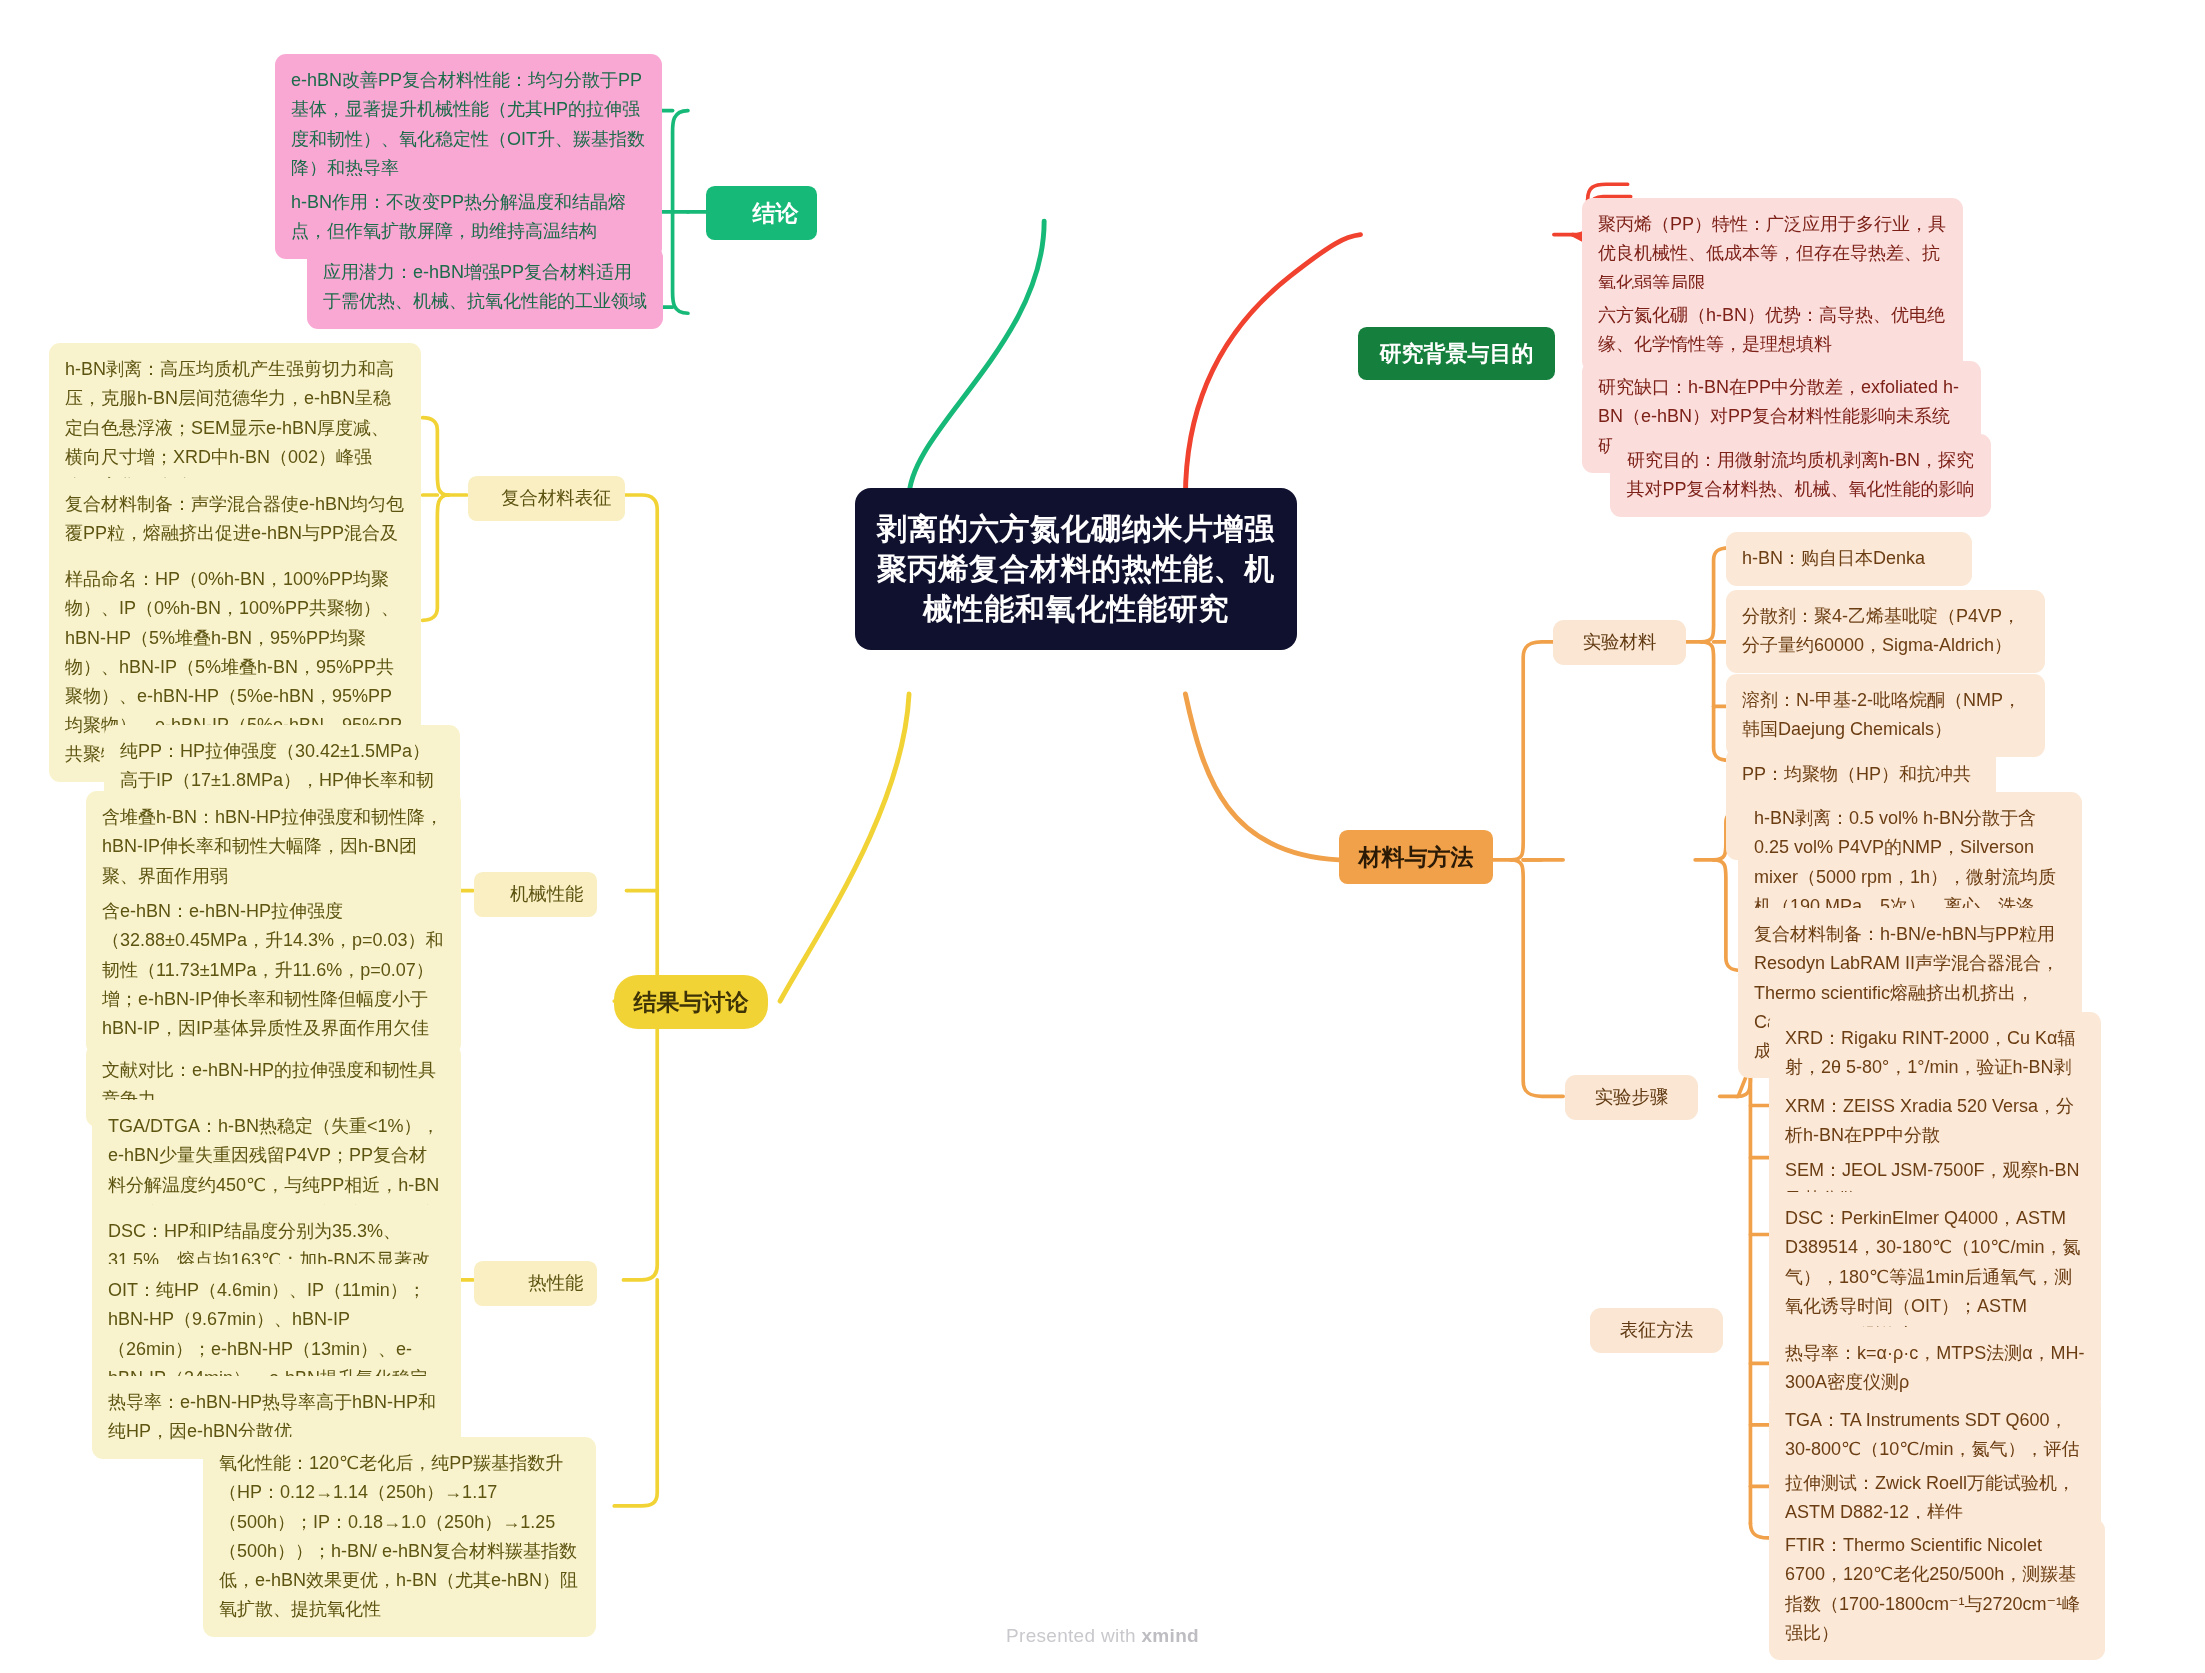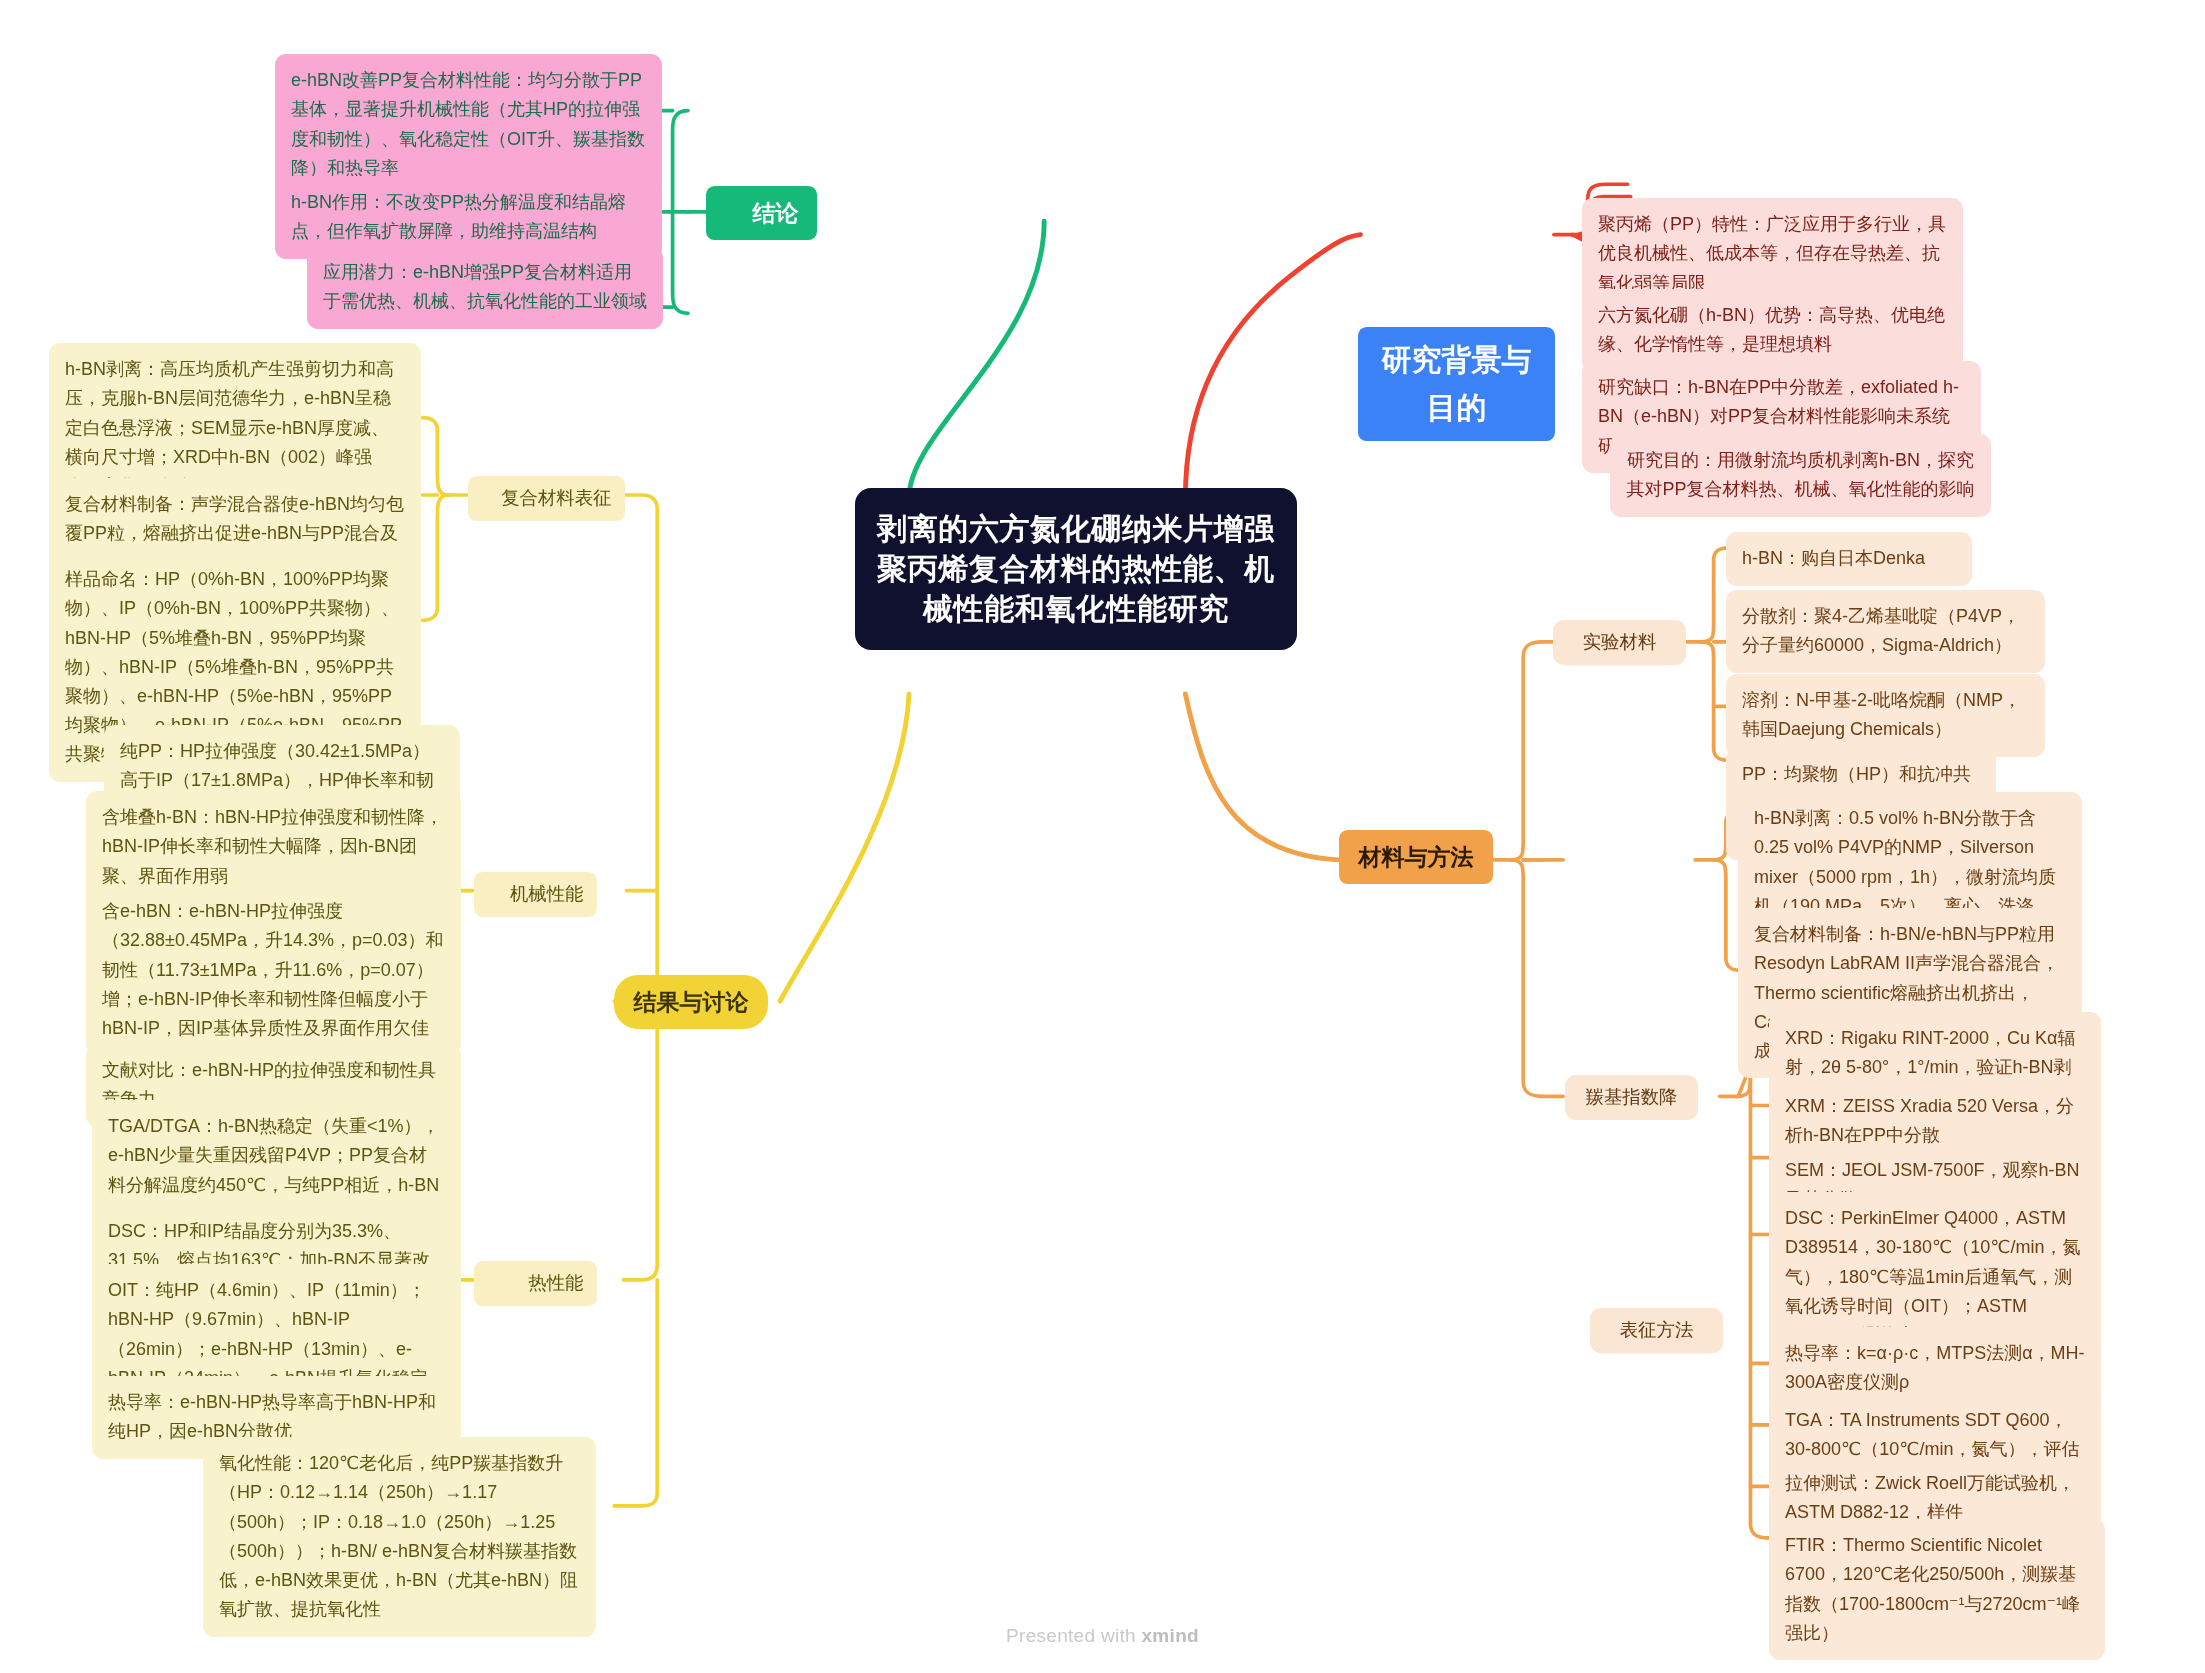--- a/index.html
+++ b/index.html
@@ -39,21 +39,21 @@
 
   
   .br-green-main {
     background:#17b978; color:#ffffff; font-size:23px; font-weight:700;
     text-align:right; border-radius:8.6px; padding:8.6px 18.4px;
   }
   .green-leaf { background:#f9a8d4; color:#1c6b4a; }
 
   
   .br-red-main {
-    background:#3b82f6; color:#ffffff; font-size:30px; font-weight:700;
+    background:#15803d; color:#ffffff; font-size:22px; font-weight:700;
     text-align:center; border-radius:8.6px; padding:8.6px 18.4px;
   }
   .red-leaf { background:#fbdedc; color:#7d2118; }
 
   
   .br-orange-main {
     background:#f0a14a; color:#2b1a06; font-size:23px; font-weight:700;
     text-align:center; border-radius:8.6px; padding:8.6px 18.4px;
   }
   .orange-sub { background:#fae6d2; color:#613a13; font-size:18.4px; text-align:center; padding:7.4px 13.5px; border-radius:11px;}
@@ -177,21 +177,21 @@
   <div class="node br-red-main" style="left:1358px; top:326px; width:197px; top:327px;">研究背景与目的</div>
 
   <div class="node leaf red-leaf" style="left:1582px; top:198px; width:381px;">聚丙烯（PP）特性：广泛应用于多行业，具优良机械性、低成本等，但存在导热差、抗氧化弱等局限</div>
   <div class="node leaf red-leaf" style="left:1582px; top:289px; width:381px;">六方氮化硼（h-BN）优势：高导热、优电绝缘、化学惰性等，是理想填料</div>
   <div class="node leaf red-leaf" style="left:1582px; top:361px; width:399px;">研究缺口：h-BN在PP中分散差，exfoliated h-BN（e-hBN）对PP复合材料性能影响未系统研究</div>
   <div class="node leaf red-leaf" style="left:1610px; top:434px; width:381px;text-align:center;">研究目的：用微射流均质机剥离h-BN，探究其对PP复合材料热、机械、氧化性能的影响</div>
 
   <div class="node br-orange-main" style="left:1339px; top:830px; width:154px;">材料与方法</div>
 
   <div class="node orange-sub" style="left:1553px; top:620px; width:133px;">实验材料</div>
-  <div class="node orange-sub" style="left:1565px; top:1075px; width:133px;">羰基指数降</div>
+  <div class="node orange-sub" style="left:1565px; top:1075px; width:133px;">实验步骤</div>
   <div class="node orange-sub" style="left:1590px; top:1308px; width:133px;">表征方法</div>
 
   <div class="node leaf orange-leaf" style="left:1726px; top:532px; width:246px;">h-BN：购自日本Denka</div>
   <div class="node leaf orange-leaf" style="left:1726px; top:590px; width:319px;">分散剂：聚4-乙烯基吡啶（P4VP，分子量约60000，Sigma-Aldrich）</div>
   <div class="node leaf orange-leaf" style="left:1726px; top:674px; width:319px;">溶剂：N-甲基-2-吡咯烷酮（NMP，韩国Daejung Chemicals）</div>
   <div class="node leaf orange-leaf" style="left:1726px; top:748px; width:270px;">PP：均聚物（HP）和抗冲共聚物（IP），荷兰LyondellBasell</div>
 
   <div class="node leaf orange-leaf" style="left:1738px; top:792px; width:344px;">h-BN剥离：0.5 vol% h-BN分散于含0.25 vol% P4VP的NMP，Silverson mixer（5000 rpm，1h），微射流均质机（190 MPa，5次），离心、洗涤、冷冻干燥得e-hBN</div>
   <div class="node leaf orange-leaf" style="left:1738px; top:908px; width:344px;">复合材料制备：h-BN/e-hBN与PP粒用Resodyn LabRAM II声学混合器混合，Thermo scientific熔融挤出机挤出，Carver压模机成膜；纯PP粒直接热压成膜</div>
 

